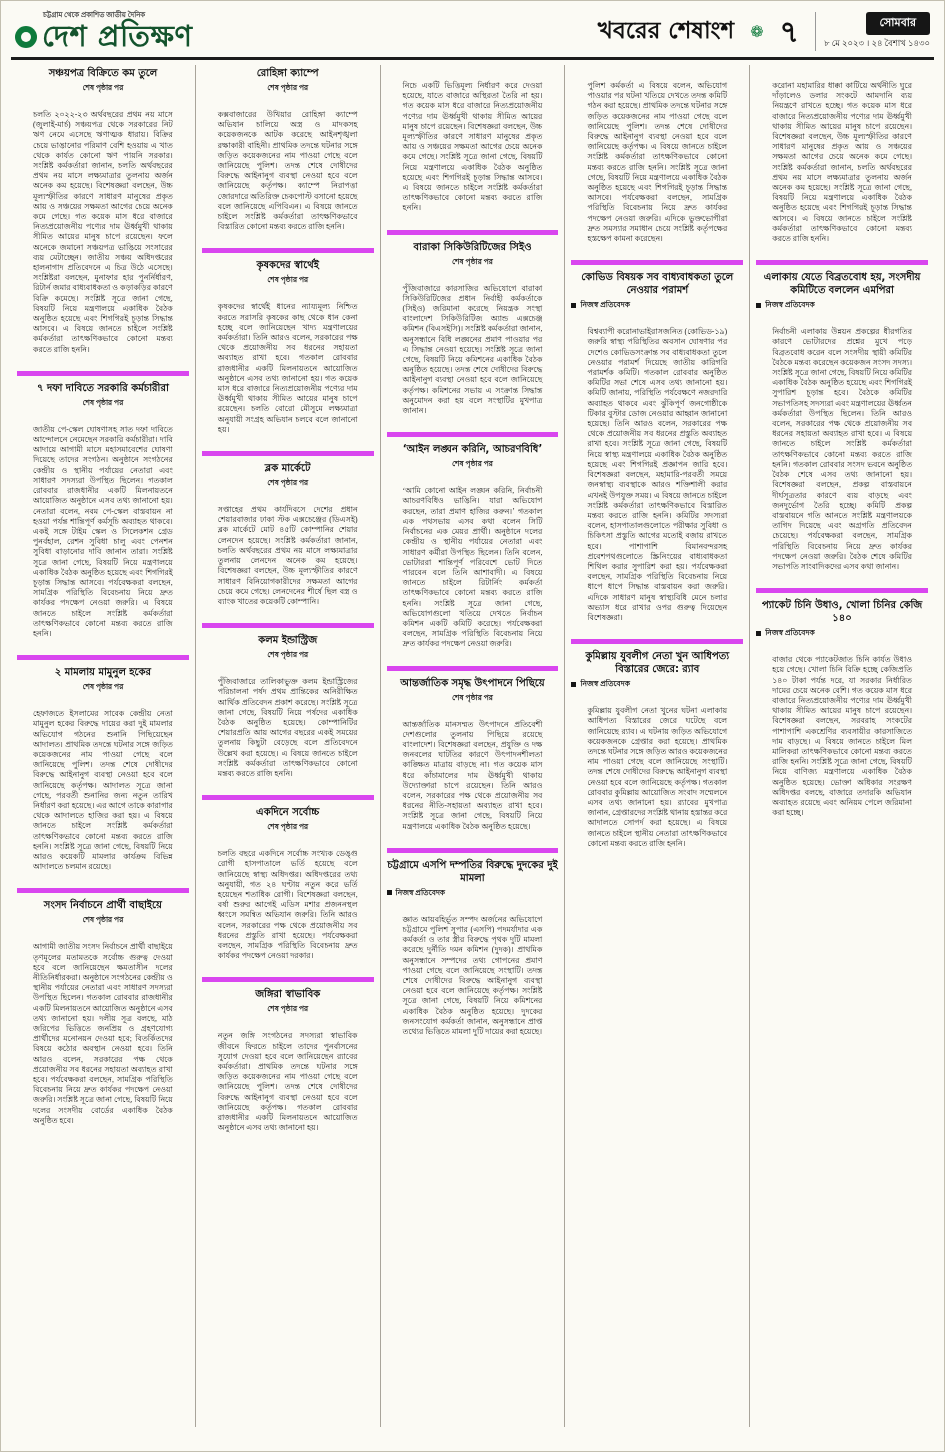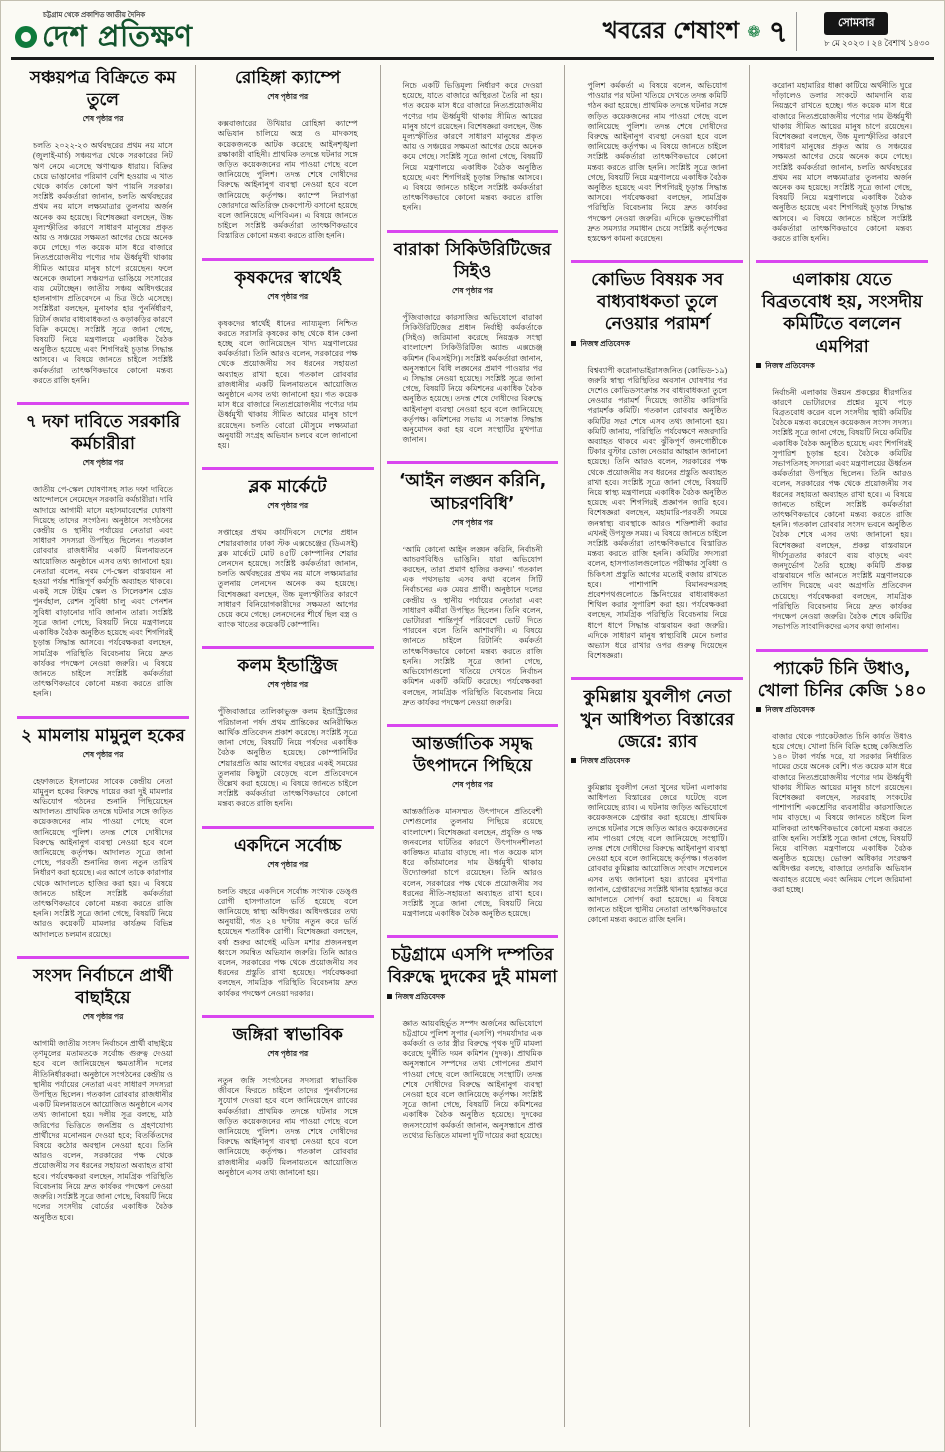--- a/index.html
+++ b/index.html
@@ -10,35 +10,35 @@
     border:1px solid #c3bfb0;
   }
   
   .masthead{display:flex;justify-content:space-between;align-items:flex-end;padding:2px 4px 4px;}
   .mast-left{display:flex;flex-direction:column;}
   .tagline{font-size:7px;color:#444;margin-left:28px;margin-bottom:1px;font-weight:bold;}
   .paper-row{display:flex;align-items:center;gap:5px;}
   .paper-logo{width:22px;height:22px;border-radius:50%;background:#0e7a3b;position:relative;flex:0 0 auto;}
   .paper-logo::after{content:"";position:absolute;left:6px;top:6px;width:10px;height:10px;border-radius:50%;background:#fbfaf4;}
   .paper-name{font-family:"DejaVu Sans",sans-serif;font-weight:bold;font-size:29px;line-height:1;color:#14532d;letter-spacing:.5px;}
-  .mast-right{display:flex;align-items:center;gap:8px;}
+  .mast-right{display:flex;align-items:center;gap:16px;}
   .section-title{font-family:"DejaVu Sans",sans-serif;font-weight:bold;font-size:23px;color:#111;}
   .ornament{font-size:16px;color:#0e7a3b;line-height:1;}
   .page-number{font-family:"DejaVu Sans",sans-serif;font-weight:bold;font-size:30px;color:#111;line-height:1;}
-  .date-block{display:flex;flex-direction:column;align-items:flex-start;gap:2px;padding-left:27px;border-left:1px solid #999;}
+  .date-block{display:flex;flex-direction:column;align-items:flex-end;gap:2px;padding-left:8px;border-left:1px solid #999;}
   .day-badge{background:#161616;color:#fff;font-size:11px;font-weight:bold;padding:2px 14px;border-radius:3px;}
   .date-line{font-size:8.5px;color:#222;}
   .rule-thick{border-top:3px solid #1c1c1c;margin:2px 0 5px;}
   
   .columns{display:flex;height:1362px;overflow:hidden;}
   .col{flex:1 1 0;padding:0 6px;overflow:hidden;min-width:0;}
   .col + .col{border-left:1px solid #a9a49a;}
-  .article + .article{border-top:3px solid #d946ef;margin-top:4px;padding-top:4px;}
+  .article + .article{border-top:5px solid #d946ef;margin-top:4px;padding-top:4px;}
   .headline{
-    font-family:"DejaVu Sans",sans-serif;font-weight:bold;font-size:17px;
+    font-family:"DejaVu Sans",sans-serif;font-weight:bold;font-size:10px;
     line-height:1.3;text-align:center;margin:1px 0 3px;color:#0d0d0d;
   }
   .kicker{font-size:7.5px;font-weight:bold;text-align:center;margin:0 0 3px;color:#222;}
   .byline{font-size:7.5px;font-weight:bold;margin:0 0 3px;color:#222;display:flex;align-items:center;}
   .byline::before{content:"";display:inline-block;width:5px;height:5px;background:#161616;margin-right:4px;flex:0 0 auto;}
   .body-text{font-size:7.8px;line-height:1.31;text-align:justify;margin:16px;color:#1c1c1c;word-break:break-word;}
   .headline:empty,.kicker:empty,.byline:empty{display:none;}
 </style>
 </head>
 <body>

